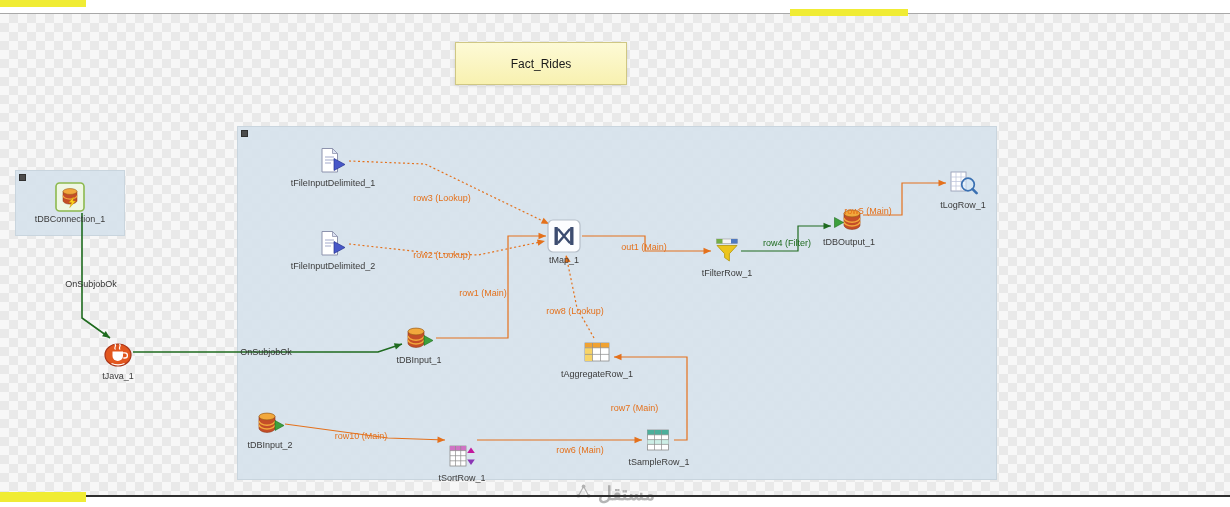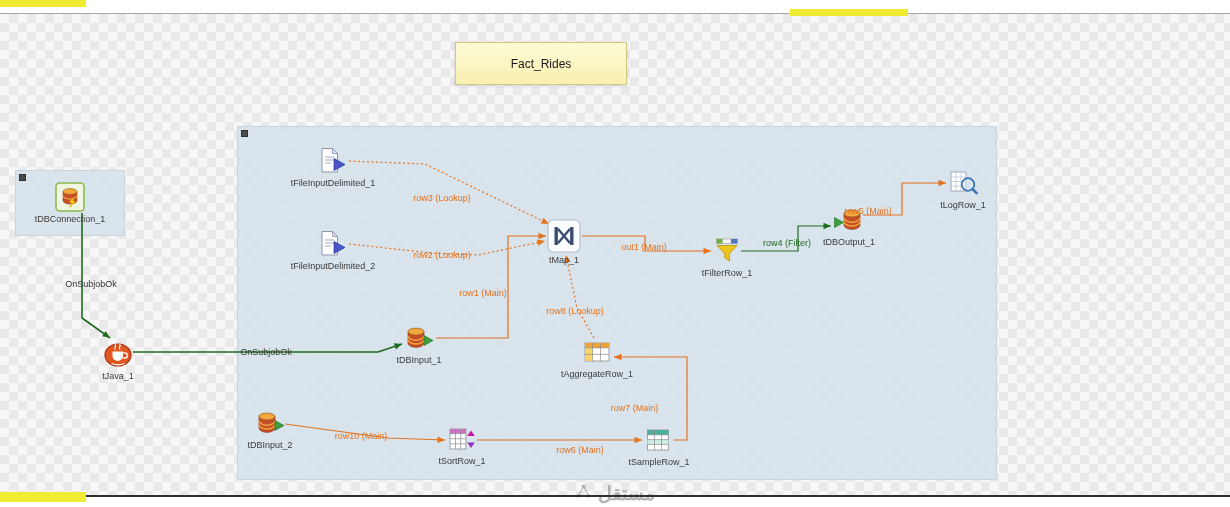--- a/index.html
+++ b/index.html
@@ -192,21 +192,21 @@
       <div class="comp" style="left: 210px; top: 408px;">
         <div class="comp-icon" style="width: 30px; height: 30px;"><svg viewBox="0 0 30 30" width="30" height="30">
     <path d="M4 8.5 v11.5 c0 2.4 3.6 4.4 8 4.4 s8 -2 8 -4.4 V8.5" fill="#c44e28" stroke="#8f3414" stroke-width="0.6"></path>
     <path d="M4 12.8 c0 2.4 3.6 4.4 8 4.4 s8 -2 8 -4.4" fill="none" stroke="#f2a83c" stroke-width="1.4"></path>
     <path d="M4 16.6 c0 2.4 3.6 4.4 8 4.4 s8 -2 8 -4.4" fill="none" stroke="#f2a83c" stroke-width="1.4"></path>
     <ellipse cx="12" cy="8.5" rx="8" ry="3.4" fill="#f2a83c" stroke="#9a5a18" stroke-width="0.7"></ellipse>
     <path d="M20 12.5 l9 5 -9 5 z" fill="#3da03d" stroke="#1c6b1c" stroke-width="0.6"></path>
   </svg></div>
         <div class="comp-label">tDBInput_2</div>
       </div>
-      <div class="comp" style="left: 402px; top: 424px;">
+      <div class="comp" style="left: 402px; top: 441px;">
         <div class="comp-icon" style="width: 30px; height: 30px;"><svg viewBox="0 0 30 30" width="30" height="30">
     <rect x="3" y="5" width="16" height="20" fill="#ffffff" stroke="#8d8d8d" stroke-width="0.8"></rect>
     <rect x="3" y="5" width="16" height="4.6" fill="#cf74c4"></rect>
     <path d="M3 9.6 h16 M3 14.7 h16 M3 19.8 h16 M8.5 5 v20 M13.7 5 v20" stroke="#8d8d8d" stroke-width="0.7"></path>
     <path d="M24 6.5 l3.8 5.5 h-7.6 z" fill="#c2189c"></path>
     <path d="M24 24 l3.8 -5.5 h-7.6 z" fill="#8a35b5"></path>
   </svg></div>
         <div class="comp-label">tSortRow_1</div>
       </div>
       <div class="comp" style="left: 599px; top: 425px;">

